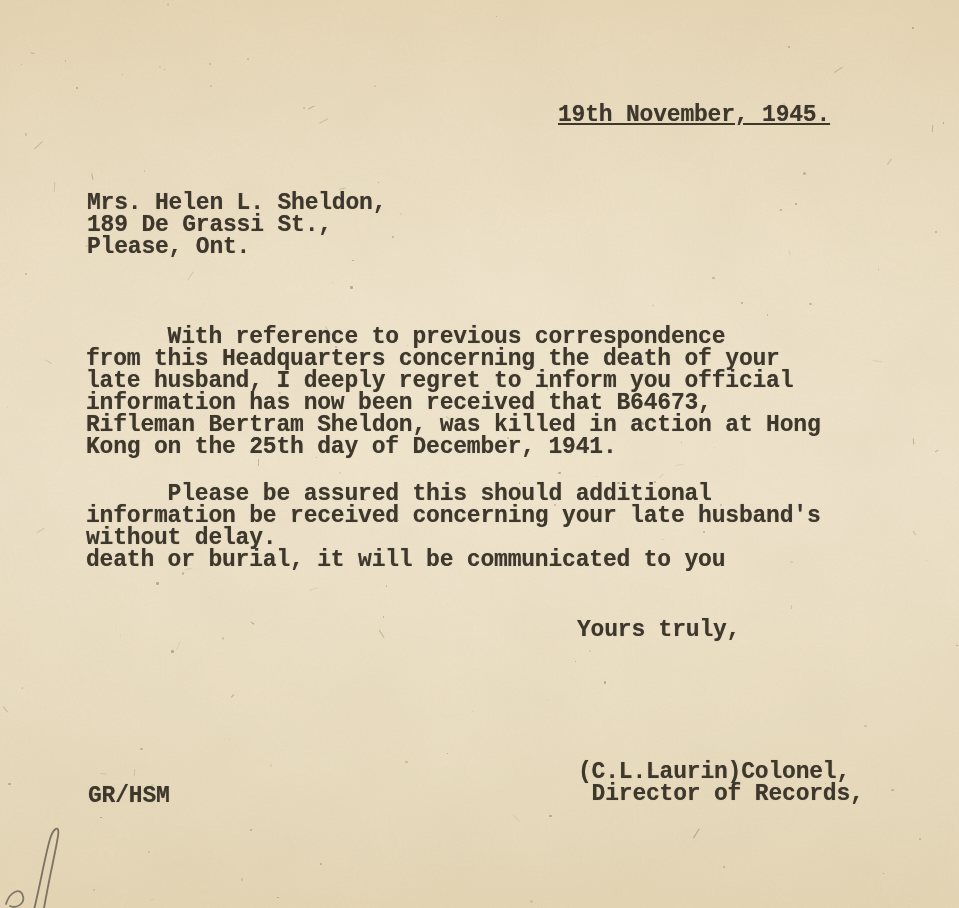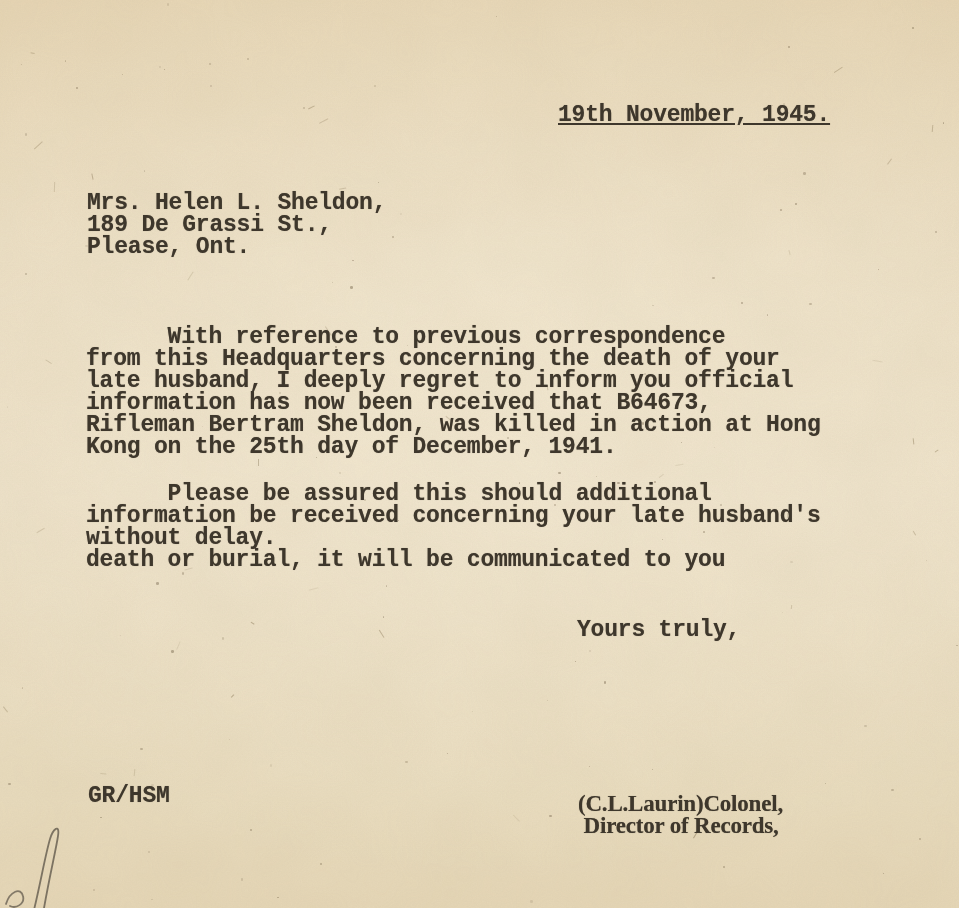--- a/index.html
+++ b/index.html
@@ -42,21 +42,21 @@
   }
   .line { white-space: pre; }
   
   .pos-date       { left: 558px; top: 104px; text-decoration: underline; }
   .pos-recipient  { left:  87px; top: 192px; }
   .pos-salutation { left:  88px; top: 280px; }
   .pos-para1      { left:  86px; top: 326px; }
   .pos-para2      { left:  86px; top: 483px; }
   .pos-closing    { left: 577px; top: 619px; }
   .pos-reference  { left:  88px; top: 785px; }
-  .pos-signature  { left: 578px; top: 793px; font-family: Liberation Serif, serif; }
+  .pos-signature  { left: 578px; top: 761px; }
 </style>
 </head>
 <body>
 
 <div class="page" style="--ink: #3e372c;">
 
   <svg class="grain" width="959" height="908" aria-hidden="true">
     <filter id="fineGrain">
       <feTurbulence type="fractalNoise" baseFrequency="0.8" numOctaves="2" seed="7"></feTurbulence>
       <feColorMatrix type="matrix" values="0 0 0 0 0.42  0 0 0 0 0.35  0 0 0 0 0.24  0 0 0 0.5 0"></feColorMatrix>

